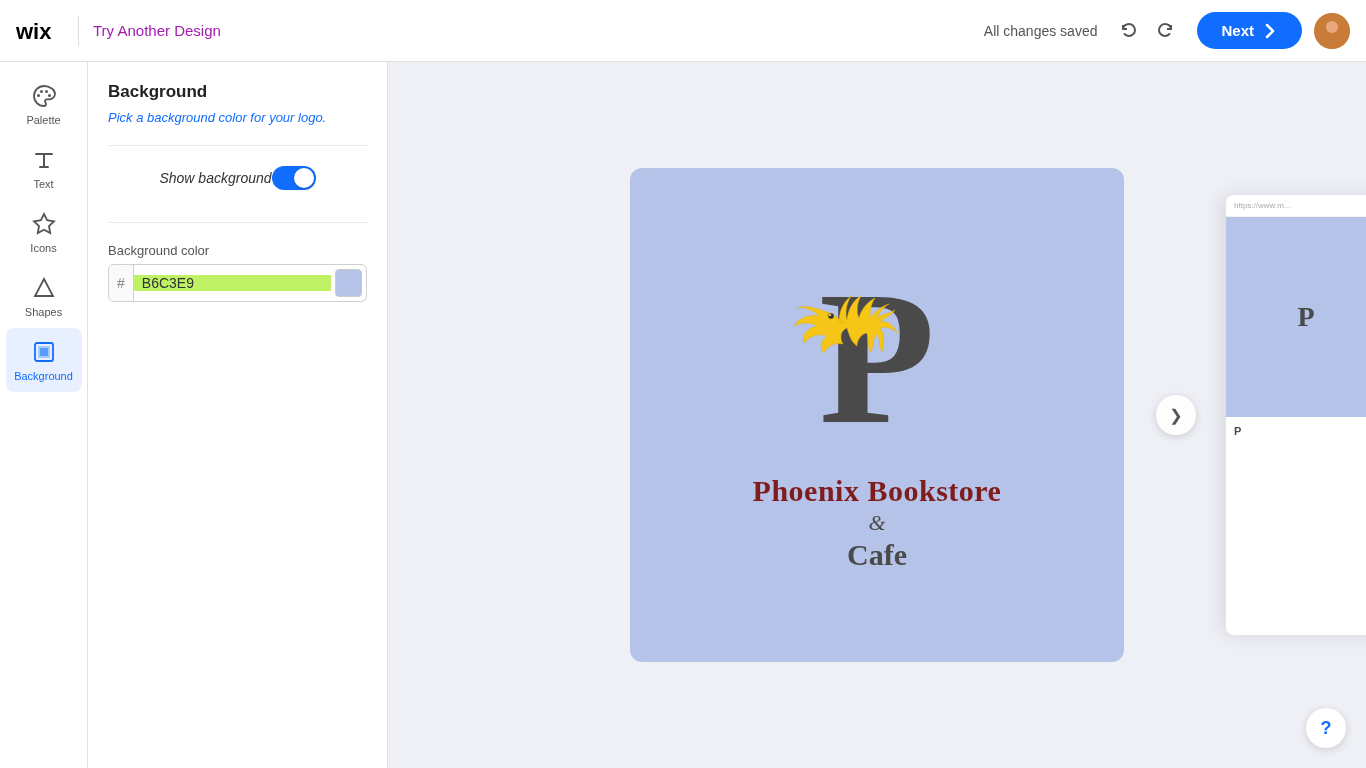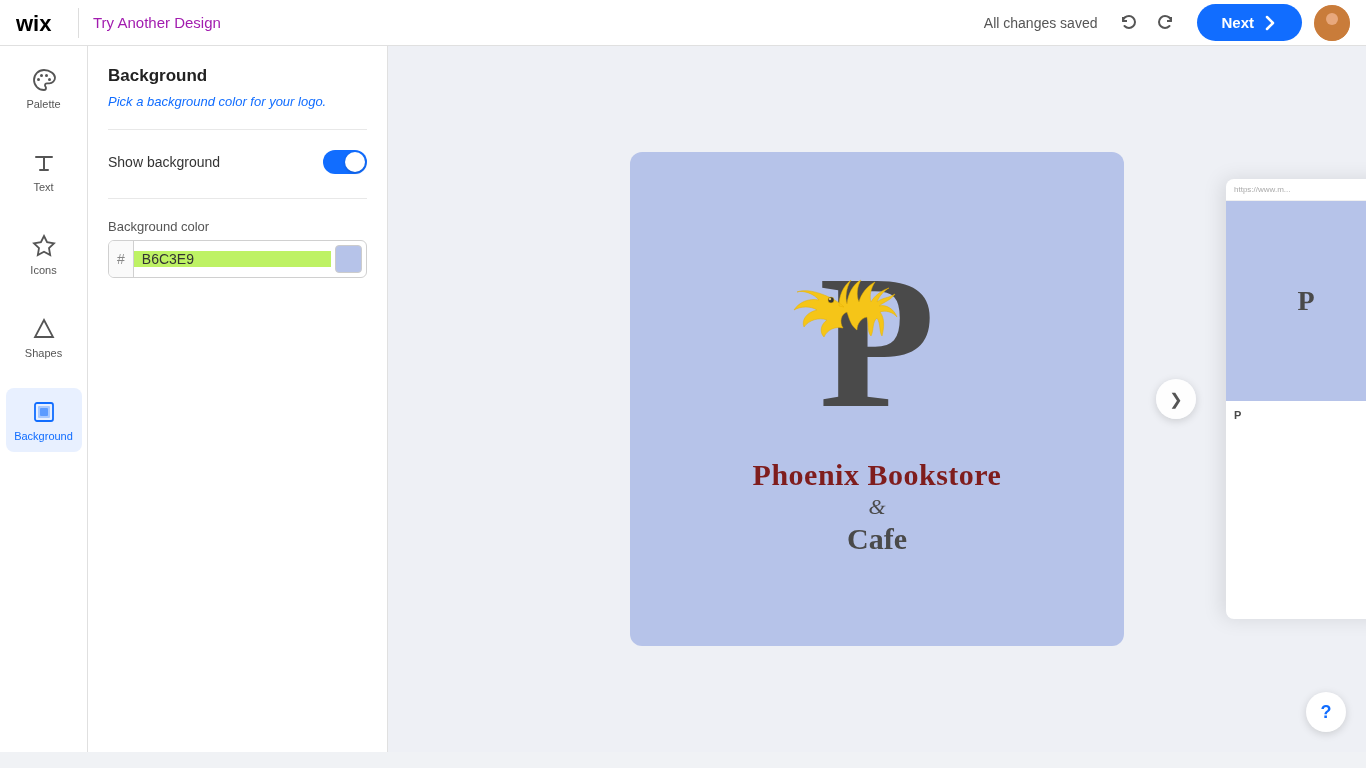--- a/index.html
+++ b/index.html
@@ -3,21 +3,21 @@
   <meta charset="utf-8">
   <style>
     * { box-sizing: border-box; margin: 0; padding: 0; }
     body { font-family: 'Helvetica Neue', Arial, sans-serif; background: #f0f2f5; width: 1366px; height: 768px; overflow: hidden; }
 
     
     #topbar {
       display: flex;
       align-items: center;
       background: #fff;
-      height: 46px;
+      height: 62px;
       padding: 0 16px;
       border-bottom: 1px solid #e0e0e0;
       position: relative;
       z-index: 10;
     }
     #topbar .divider-vertical {
       width: 1px;
       height: 30px;
       background: #ddd;
       margin: 0 14px;
@@ -85,21 +85,21 @@
 
     
     #icon-sidebar {
       width: 88px;
       background: #fff;
       border-right: 1px solid #e0e0e0;
       display: flex;
       flex-direction: column;
       align-items: center;
       padding-top: 10px;
-      gap: 19px;
+      gap: 0;
     }
     .sidebar-icon-item {
       display: flex;
       flex-direction: column;
       align-items: center;
       padding: 10px 8px;
       border-radius: 8px;
       cursor: pointer;
       width: 76px;
       gap: 4px;
@@ -148,22 +148,23 @@
       font-style: italic;
     }
     #panel .divider {
       border: none;
       border-top: 1px solid #e8e8e8;
       margin-bottom: 20px;
     }
     .toggle-row {
       display: flex;
       align-items: center;
-      justify-content: space-between;
-      margin-bottom: 24px;
+      justify-content: center;
+      margin-bottom: 32px;
+      font-style: italic;
     }
     .toggle-label {
       font-size: 14px;
       color: #333;
     }
     
     .toggle-switch {
       width: 44px;
       height: 24px;
       background: #116dff;

